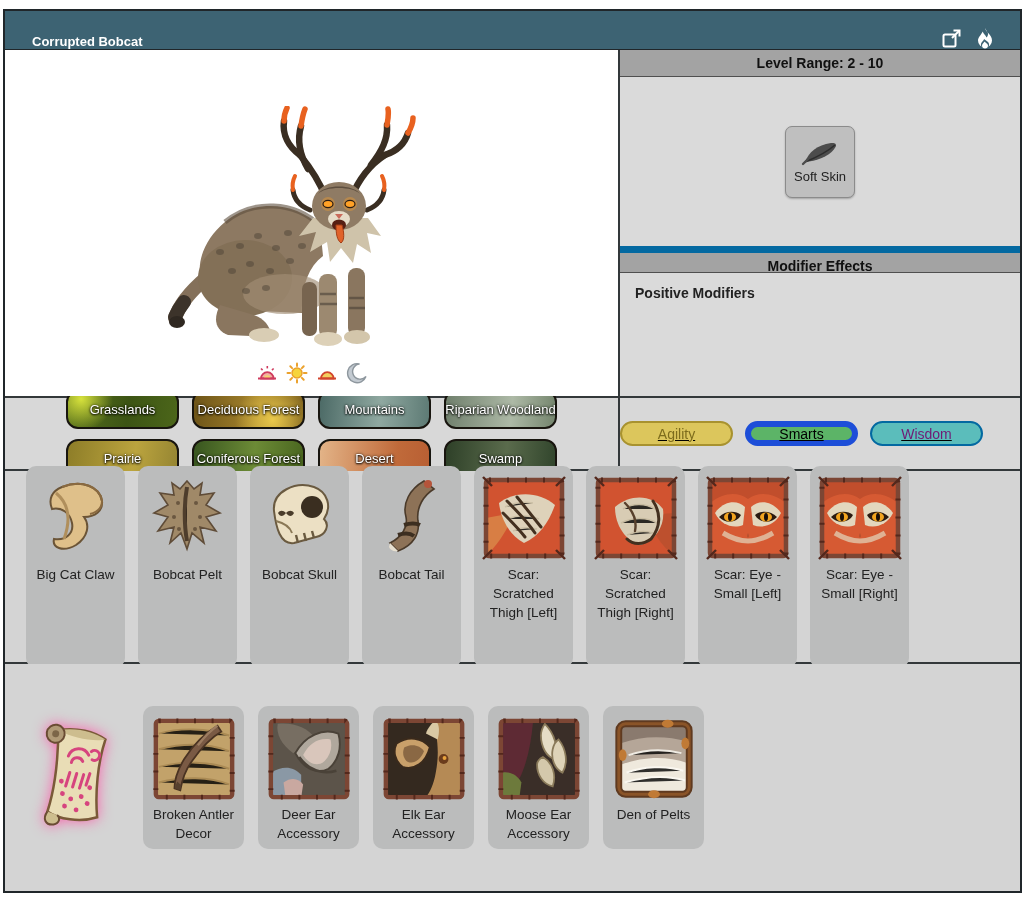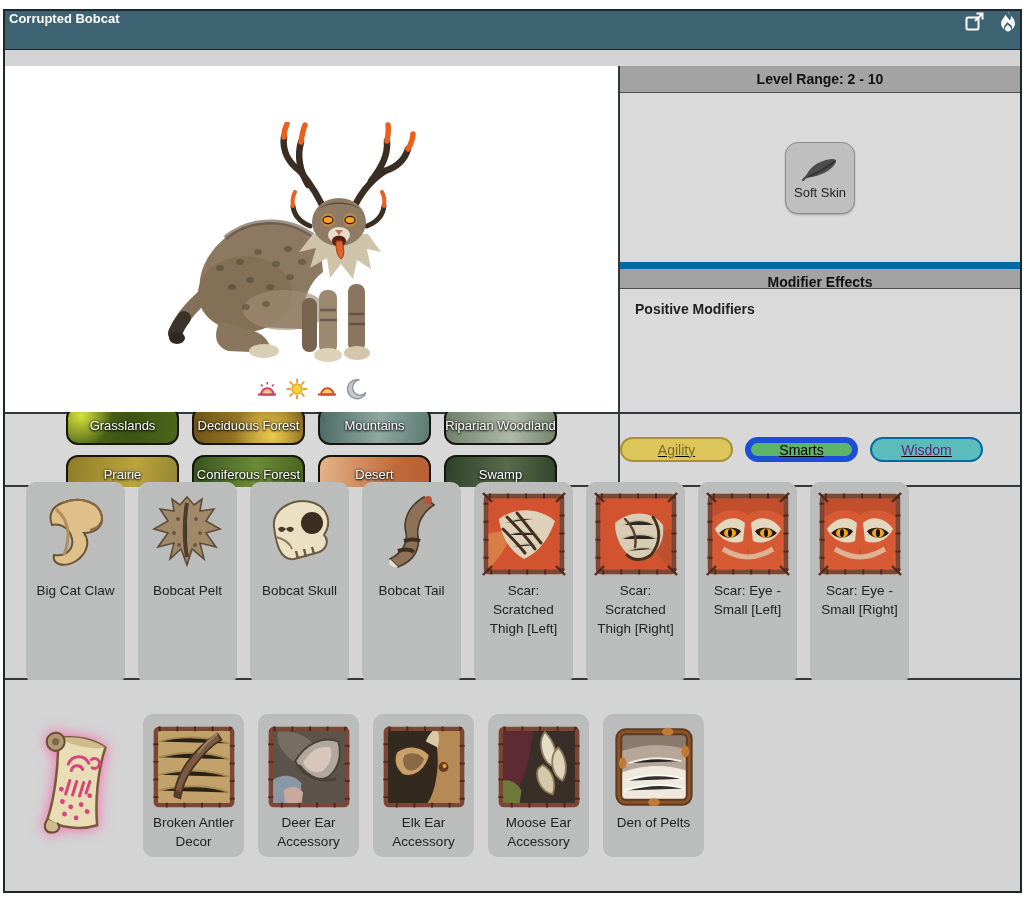--- a/index.html
+++ b/index.html
@@ -1,36 +1,36 @@
 <!DOCTYPE html>
 <html><head>
 <meta charset="utf-8">
 <style>
   * { box-sizing: border-box; margin: 0; padding: 0; }
   html,body { width:1026px; height:900px; background:#fff; font-family:"Liberation Sans", sans-serif; }
   .container{ position:absolute; left:3px; top:9px; width:1019px; height:884px;
     border:2px solid #20262a; display:flex; flex-direction:column; background:#d4d4d4; }
 
   
-  .titlebar{ height:39px; background:#3d6373; display:flex; align-items:flex-start;
-    padding:0 4px; border-bottom:1px solid #20262a; flex:none; }
+  .titlebar{ height:39px; background:#3d6373; display:flex; align-items:flex-end;
+    padding:0 27px; border-bottom:1px solid #20262a; flex:none; }
   .titlebar .title{ color:#fff; font-weight:bold; font-size:13px; }
   .titlebar .tb-icons{ margin-left:auto; display:flex; gap:15px; align-items:center; }
   .tb-icons svg{ display:block; cursor:pointer; }
 
   
-  .main-row{ height:348px; display:flex; border-bottom:2px solid #33383a; flex:none;margin-top:16px; }
+  .main-row{ height:348px; display:flex; border-bottom:2px solid #33383a; flex:none; }
   .image-panel{ width:613px; background:#fff; position:relative; flex:none; }
   .time-row{ position:absolute; left:0; right:0; bottom:12px; display:flex; justify-content:center; gap:8px; }
   .right-panel{ flex:1; border-left:2px solid #33383a; background:#dadada; display:flex; flex-direction:column; }
   .bar{ height:27px; background:#a3a3a3; border-bottom:1px solid #4f4f4f; text-align:center;
     font-weight:bold; font-size:14px; color:#111; line-height:26px; flex:none; }
   .bar.mod{ border-top:7px solid #0369a1; }
   .skill-area{ height:169px; display:flex; align-items:center; justify-content:center; flex:none; }
-  .skill-btn{ width:70px; height:72px; background:#bfbfbf; border:1px solid #8b8b8b; border-radius:13px;
+  .skill-btn{ width:70px; height:72px; background:#bfbfbf; border:1px solid #8b8b8b; border-radius:7px;
     display:flex; flex-direction:column; align-items:center; justify-content:center; gap:3px;
     font-size:13px; color:#222; cursor:pointer; box-shadow:0 1px 2px rgba(0,0,0,.25); }
   .mod-body{ flex:1; padding:12px 15px; font-size:14px; color:#222; }
   .mod-body .pm{ font-weight:bold; margin-bottom:9px; }
 
   
   .biome-stat-row{ height:73px; display:flex; border-bottom:2px solid #33383a; flex:none; }
   .biome-panel{ width:613px; flex:none; background:#d8d8d8; display:flex; flex-direction:column;
     justify-content:center; gap:10px; }
   .biome-row{ display:flex; justify-content:center; gap:13px; }

